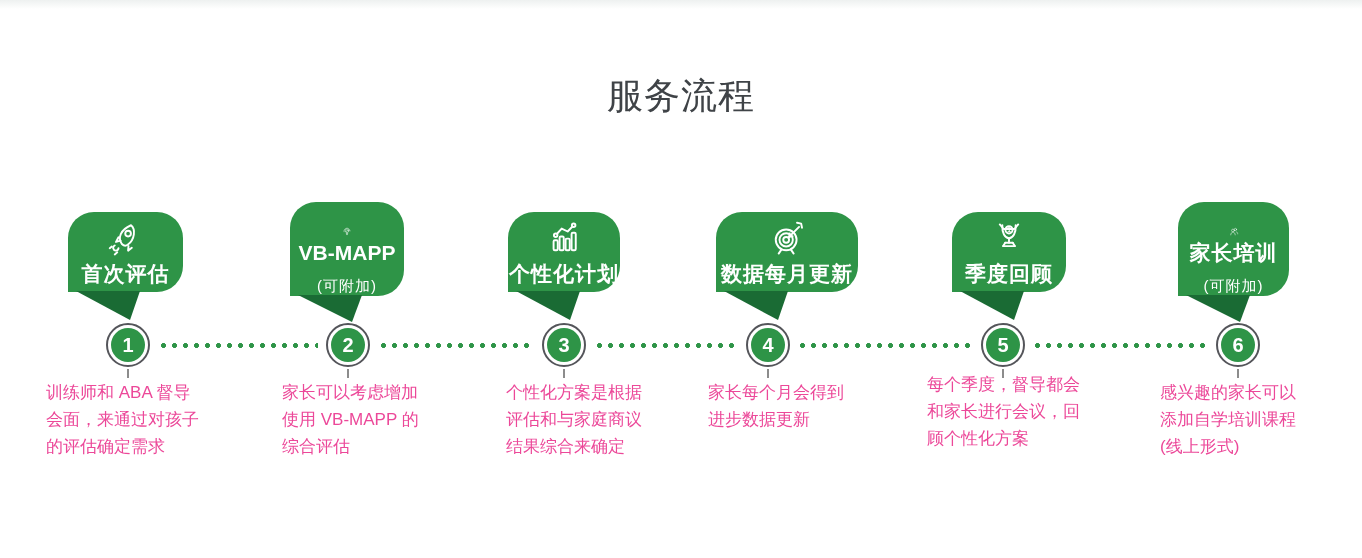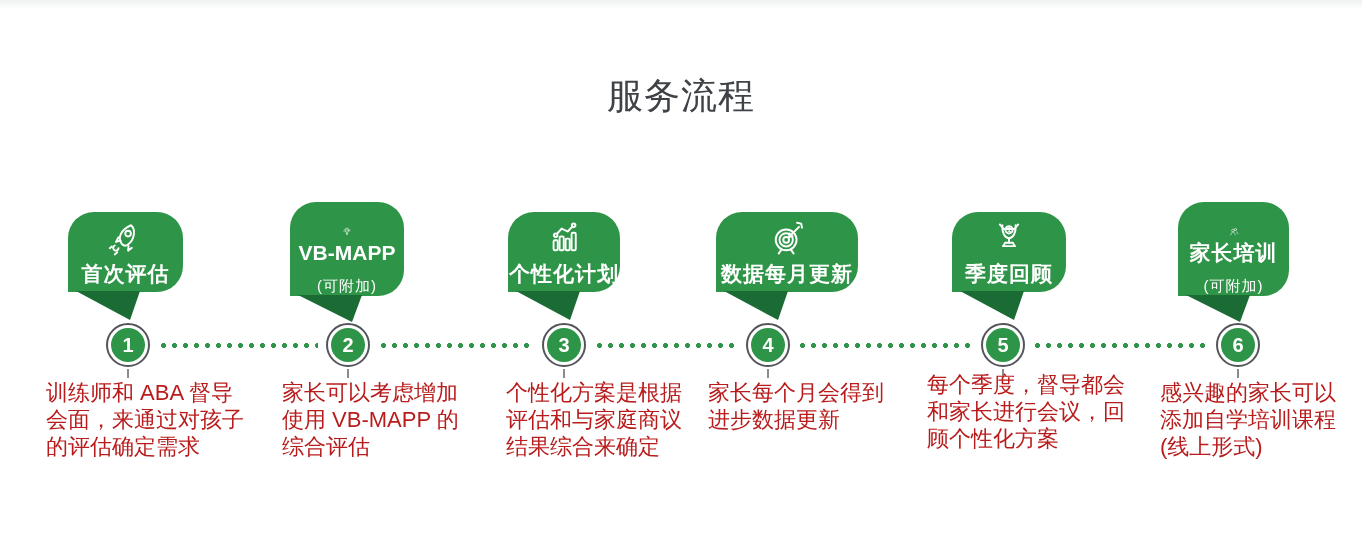--- a/index.html
+++ b/index.html
@@ -25,21 +25,21 @@
   .ring{position:absolute;width:40px;height:40px;border:2.5px solid var(--ring,#54555A);
     border-radius:50%;background:#fff;display:flex;align-items:center;justify-content:center;}
   .num{width:34px;height:34px;border-radius:50%;background:var(--green,#2E9447);
     color:#fff;font-size:20px;font-weight:700;display:flex;align-items:center;
     justify-content:center;line-height:1;}
   
   .dots{position:absolute;height:5px;
     background-image:radial-gradient(circle,var(--green,#2E9447) 2.2px,rgba(0,0,0,0) 2.7px);
     background-size:11px 5px;background-repeat:repeat-x;background-position:0 center;}
   .tick{position:absolute;width:2px;height:9px;background:#8c8c8c;}
-  .desc{position:absolute;font-size:22px;line-height:27px;color:#b91c1c;}
+  .desc{position:absolute;font-size:17px;line-height:27px;color:#ec4899;}
   .dline{white-space:nowrap;}
   svg.icon{stroke:#fff;fill:none;stroke-width:2.3;stroke-linecap:round;stroke-linejoin:round;}
 </style>
 </head>
 <body>
 
 <div class="canvas">
   <div class="top-fade"></div>
   <div class="page-title">服务流程</div>
 

